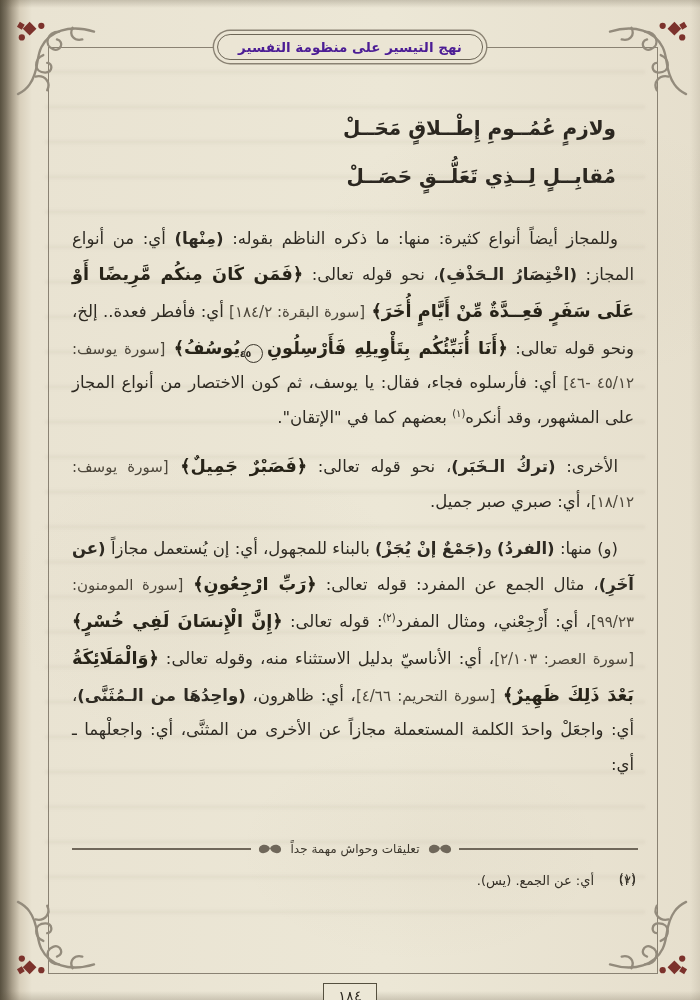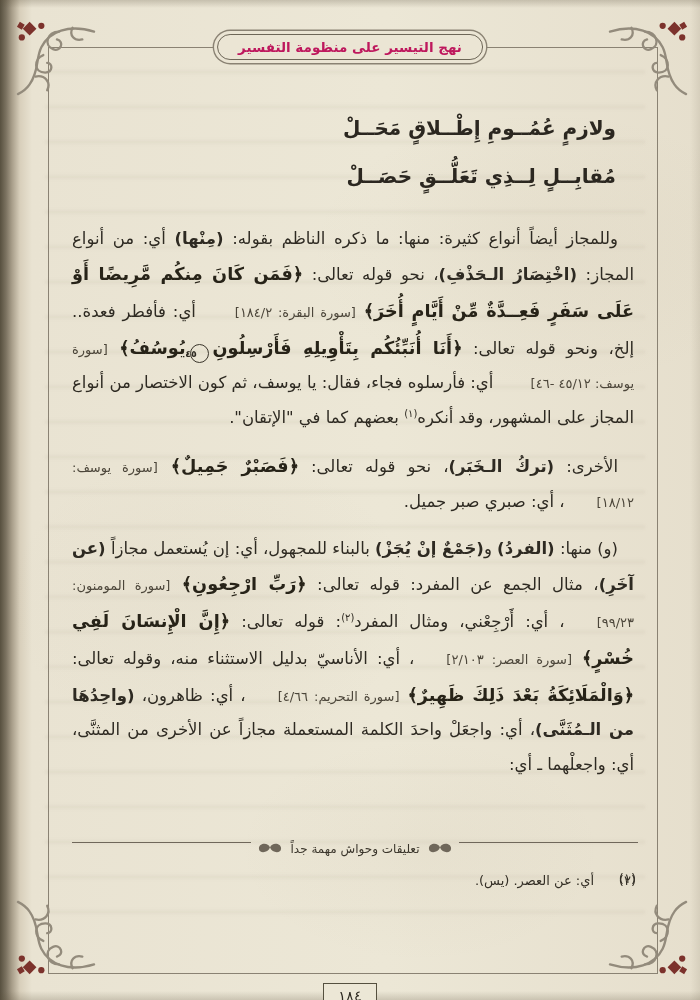--- a/index.html
+++ b/index.html
@@ -35,42 +35,42 @@
   .corner{position:absolute;width:82px;height:82px;z-index:3;}
   .corner svg{width:100%;height:100%;}
   .corner.tl{left:14px;top:16px;}
   .corner.tr{right:10px;top:16px;transform:scaleX(-1);}
   .corner.bl{left:14px;bottom:20px;transform:scaleY(-1);}
   .corner.br{right:10px;bottom:20px;transform:scale(-1,-1);}
   .cartouche{
     position:absolute;top:34px;left:50%;transform:translateX(-50%);z-index:4;
     background:#ebe5d4;border:1.4px solid #6d6657;border-radius:13px;
     box-shadow:0 0 0 3px #ebe5d4, 0 0 0 4.4px #8a8273;
-    padding:4px 20px;font-size:13.5px;font-weight:bold;color:#be185d;white-space:nowrap;
+    padding:4px 20px;font-size:13.5px;font-weight:bold;color:#4c1d95;white-space:nowrap;
   }
   .poem{position:absolute;top:116px;left:92px;right:84px;z-index:2;}
   .poem-line{display:flex;justify-content:space-between;margin-bottom:24px;
     font-size:20px;font-weight:bold;color:#2b2720;}
   .hemistich{white-space:nowrap;}
   .body-text{
     position:absolute;top:222px;left:72px;right:66px;z-index:2;
     font-size:16.5px;line-height:2.08;color:#2e2a22;text-align:justify;
   }
   .para{margin:0 0 13px;text-indent:16px;}
   .seg-bold{font-weight:bold;}
   .seg-quran{font-weight:bold;font-size:1.07em;color:#272318;}
-  .seg-cite{font-size:13px;color:#4c463a;margin-left:32px;}
+  .seg-cite{font-size:15px;color:#4c463a;}
   .seg-fnref{font-size:10px;vertical-align:6px;letter-spacing:-1px;}
   .seg-ayah{
     display:inline-flex;align-items:center;justify-content:center;
     width:17px;height:17px;border:1.1px solid #3a352b;border-radius:50%;
     font-size:9.5px;line-height:1;margin:0 4px;vertical-align:-3px;font-weight:bold;
   }
   .fn-sep{position:absolute;top:842px;left:72px;right:62px;z-index:2;
-    display:flex;align-items:flex-start;gap:7px;color:#3a352b;}
+    display:flex;align-items:center;gap:7px;color:#3a352b;}
   .sep-line{flex:1;height:1.2px;background:#6f675a;}
   .sep-label{font-size:12px;white-space:nowrap;padding:0 2px;}
   .sep-orn{width:24px;height:13px;flex:0 0 auto;}
   .footnotes{position:absolute;top:866px;left:66px;right:60px;z-index:2;
     font-size:13px;line-height:1.95;color:#332e25;}
   .fn-item{position:relative;padding-right:46px;text-align:justify;margin-bottom:2px;}
   .fn-num{position:absolute;right:4px;top:0;}
   .footer-line-box{
     position:absolute;top:972px;left:50%;transform:translate(-50%,-50%);z-index:5;
     background:#ece7d6;border:1.2px solid #55503f;
@@ -180,20 +180,20 @@
     </svg>
     <span class="sep-label">تعليقات وحواش مهمة جداً</span>
     <svg class="sep-orn" viewBox="0 0 26 14" aria-hidden="true">
       <path d="M1 7 C 1 1 11 0 13 6 C 15 12 25 13 25 7 C 25 1 15 0 13 6 C 11 12 1 13 1 7 Z" fill="#6f675a"></path>
     </svg>
     <div class="sep-line"></div>
   </div>
 
   <div class="footnotes">
       <div class="fn-item"><span class="fn-num">(١)</span></div>
-      <div class="fn-item"><span class="fn-num">(٢)</span><span class="fn-text"><span class="seg-text">أي: عن العصر. (يس).</span></span></div>
+      <div class="fn-item"><span class="fn-num">(٢)</span><span class="fn-text"><span class="seg-text">أي: عن الجمع. (يس).</span></span></div>
     </div>
 
   <div class="footer-line-box">
     <span>١٨٤</span>
   </div>
 
 </div>
 
 </body></html>

